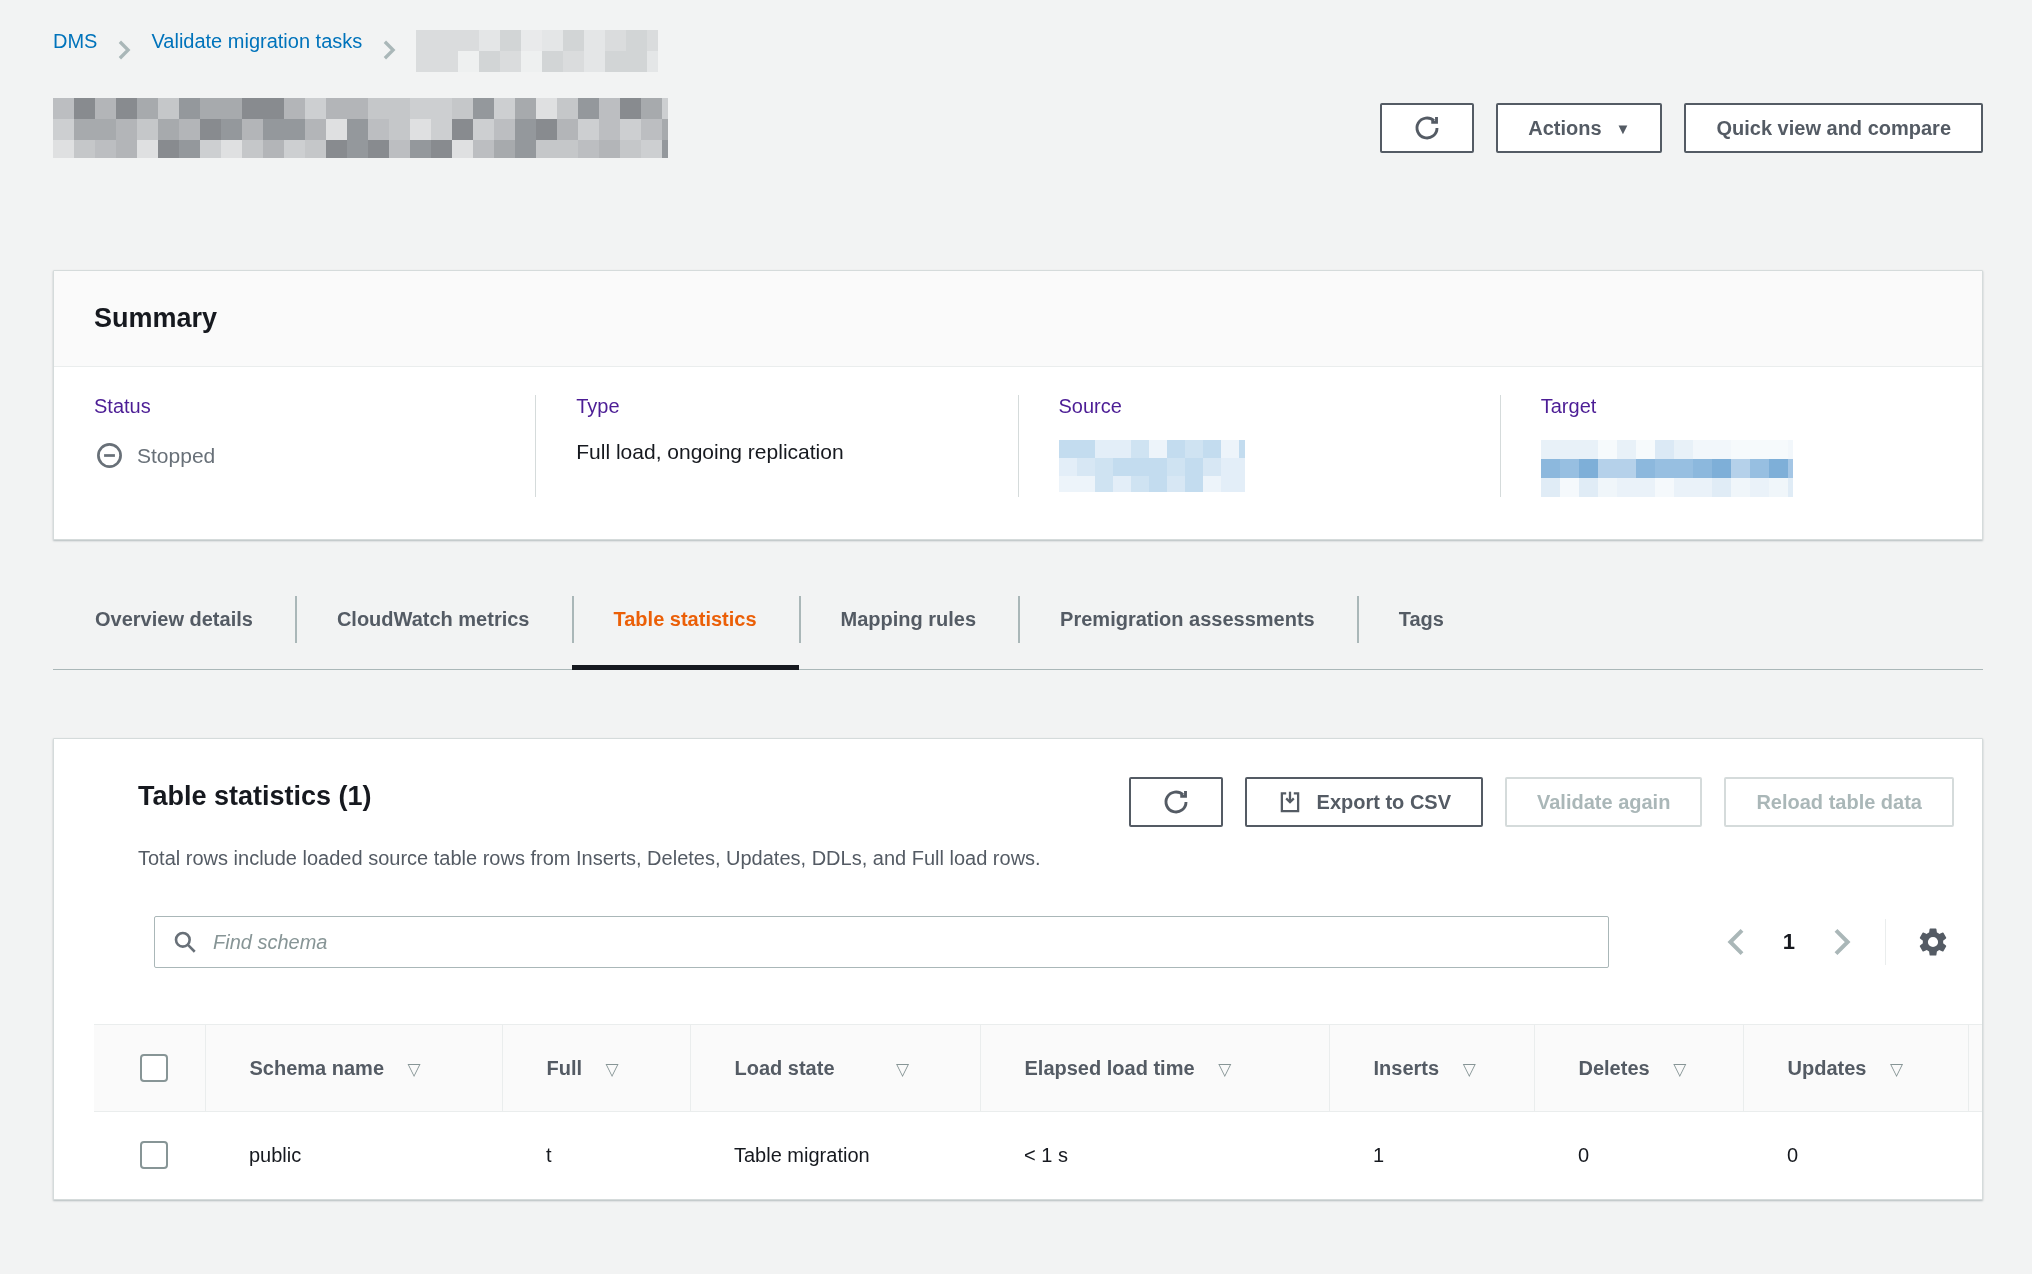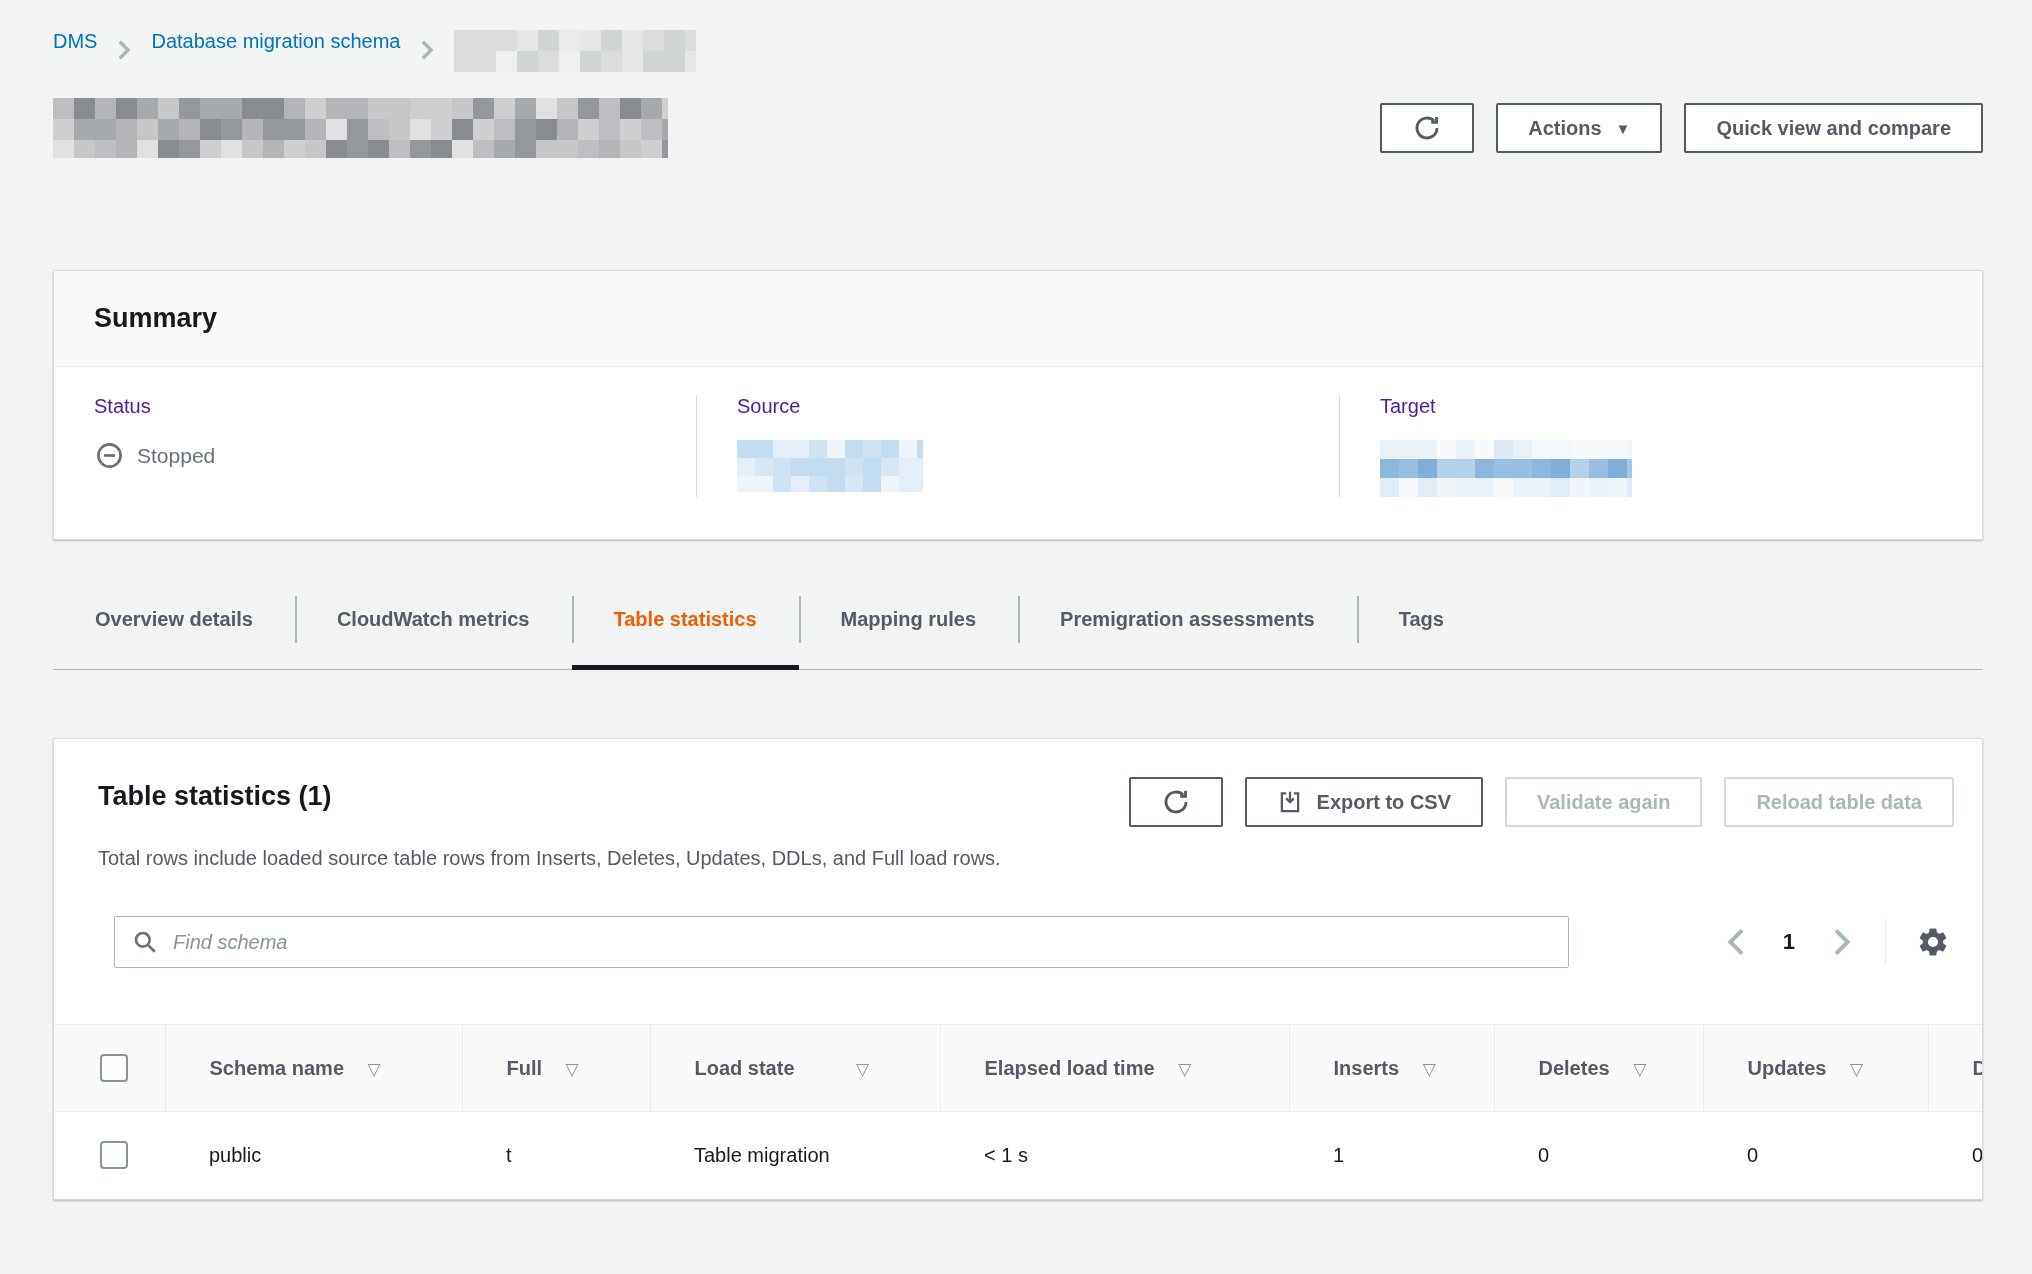--- a/index.html
+++ b/index.html
@@ -58,21 +58,21 @@
   }
   .tab + .tab::before {
     content: ""; position: absolute; left: 0; top: 14px; bottom: 26px; width: 2px; background: #aab7b8;
   }
   .tab.active { color: #eb5f07; }
   .tab.active::after {
     content: ""; position: absolute; left: 0; right: 0; bottom: -1px; height: 5px; background: #16191f;
   }
 
   
-  .stats-card { margin-top: 68px; }
+  .stats-card { margin-top: 68px; padding-left: 40px; }
   .stats-head { padding: 38px 28px 0 44px; }
   .stats-toolbar { display: flex; align-items: flex-start; justify-content: space-between; }
   .stats-toolbar h2 { font-size: 27px; font-weight: 700; padding-top: 4px; }
   .stats-desc { font-size: 20px; color: #545b64; margin-top: 20px; }
 
   .search-row { display: flex; align-items: center; margin: 46px 28px 0 44px; }
   .search-box { position: relative; width: 1455px; margin-left: 16px; }
   .search-box input {
     width: 100%; height: 52px; border: 1px solid #aab7b8; border-radius: 2px;
     font-size: 20px; padding: 0 16px 0 58px; color: #16191f; background: #fff;
@@ -116,21 +116,21 @@
 
 <div class="page">
 
   <nav class="breadcrumb">
     <a>DMS</a>
     <span class="crumb-sep">
       <svg width="18" height="22" viewBox="0 0 12 16" fill="none" stroke="#aab7b8" stroke-width="2.4">
           <path d="M3 2l6 6-6 6"></path>
         </svg>
     </span>
-    <a>Database migration schema</a>
+    <a>Validate migration tasks</a>
     <span class="crumb-sep">
       <svg width="18" height="22" viewBox="0 0 12 16" fill="none" stroke="#aab7b8" stroke-width="2.4">
           <path d="M3 2l6 6-6 6"></path>
         </svg>
     </span>
     <span class="mosaic" style="width: 242px; height: 42px;">
         <i style="left: 0px; top: 0px; width: 21px; height: 21px; background: rgb(218, 220, 221);"></i>
         <i style="left: 21px; top: 0px; width: 21px; height: 21px; background: rgb(218, 220, 221);"></i>
         <i style="left: 42px; top: 0px; width: 21px; height: 21px; background: rgb(218, 220, 221);"></i>
         <i style="left: 63px; top: 0px; width: 21px; height: 21px; background: rgb(228, 230, 231);"></i>
@@ -280,20 +280,24 @@
           <span>
             <svg width="31" height="31" viewBox="0 0 24 24" fill="none" stroke="#687078" stroke-width="2.1">
               <circle cx="12" cy="12" r="8.6"></circle>
                 <path d="M7.8 12h8.4"></path>
             </svg>
           </span>
           <span>Stopped</span>
         </div>
       </div>
       <div class="summary-col">
+        <div class="field-label">Type</div>
+        <div class="field-value">Full load, ongoing replication</div>
+      </div>
+      <div class="summary-col">
         <div class="field-label">Source</div>
         <span class="mosaic" style="width: 186px; height: 52px;"><i style="left: 0px; top: 0px; width: 18px; height: 18px; background: rgb(195, 220, 239);"></i><i style="left: 18px; top: 0px; width: 18px; height: 18px; background: rgb(195, 220, 239);"></i><i style="left: 36px; top: 0px; width: 18px; height: 18px; background: rgb(227, 238, 248);"></i><i style="left: 54px; top: 0px; width: 18px; height: 18px; background: rgb(227, 238, 248);"></i><i style="left: 72px; top: 0px; width: 18px; height: 18px; background: rgb(207, 227, 242);"></i><i style="left: 90px; top: 0px; width: 18px; height: 18px; background: rgb(237, 244, 250);"></i><i style="left: 108px; top: 0px; width: 18px; height: 18px; background: rgb(195, 220, 239);"></i><i style="left: 126px; top: 0px; width: 18px; height: 18px; background: rgb(207, 227, 242);"></i><i style="left: 144px; top: 0px; width: 18px; height: 18px; background: rgb(195, 220, 239);"></i><i style="left: 162px; top: 0px; width: 18px; height: 18px; background: rgb(237, 244, 250);"></i><i style="left: 180px; top: 0px; width: 18px; height: 18px; background: rgb(195, 220, 239);"></i><i style="left: 0px; top: 18px; width: 18px; height: 18px; background: rgb(227, 238, 248);"></i><i style="left: 18px; top: 18px; width: 18px; height: 18px; background: rgb(215, 231, 244);"></i><i style="left: 36px; top: 18px; width: 18px; height: 18px; background: rgb(207, 227, 242);"></i><i style="left: 54px; top: 18px; width: 18px; height: 18px; background: rgb(195, 220, 239);"></i><i style="left: 72px; top: 18px; width: 18px; height: 18px; background: rgb(195, 220, 239);"></i><i style="left: 90px; top: 18px; width: 18px; height: 18px; background: rgb(195, 220, 239);"></i><i style="left: 108px; top: 18px; width: 18px; height: 18px; background: rgb(207, 227, 242);"></i><i style="left: 126px; top: 18px; width: 18px; height: 18px; background: rgb(195, 220, 239);"></i><i style="left: 144px; top: 18px; width: 18px; height: 18px; background: rgb(215, 231, 244);"></i><i style="left: 162px; top: 18px; width: 18px; height: 18px; background: rgb(227, 238, 248);"></i><i style="left: 180px; top: 18px; width: 18px; height: 18px; background: rgb(227, 238, 248);"></i><i style="left: 0px; top: 36px; width: 18px; height: 18px; background: rgb(237, 244, 250);"></i><i style="left: 18px; top: 36px; width: 18px; height: 18px; background: rgb(237, 244, 250);"></i><i style="left: 36px; top: 36px; width: 18px; height: 18px; background: rgb(207, 227, 242);"></i><i style="left: 54px; top: 36px; width: 18px; height: 18px; background: rgb(227, 238, 248);"></i><i style="left: 72px; top: 36px; width: 18px; height: 18px; background: rgb(207, 227, 242);"></i><i style="left: 90px; top: 36px; width: 18px; height: 18px; background: rgb(195, 220, 239);"></i><i style="left: 108px; top: 36px; width: 18px; height: 18px; background: rgb(215, 231, 244);"></i><i style="left: 126px; top: 36px; width: 18px; height: 18px; background: rgb(195, 220, 239);"></i><i style="left: 144px; top: 36px; width: 18px; height: 18px; background: rgb(237, 244, 250);"></i><i style="left: 162px; top: 36px; width: 18px; height: 18px; background: rgb(227, 238, 248);"></i><i style="left: 180px; top: 36px; width: 18px; height: 18px; background: rgb(227, 238, 248);"></i></span>
       </div>
       <div class="summary-col">
         <div class="field-label">Target</div>
         <span class="mosaic" style="width: 252px; height: 57px;"><i style="left: 0px; top: 0px; width: 19px; height: 19px; background: rgb(232, 241, 248);"></i><i style="left: 19px; top: 0px; width: 19px; height: 19px; background: rgb(232, 241, 248);"></i><i style="left: 38px; top: 0px; width: 19px; height: 19px; background: rgb(232, 241, 248);"></i><i style="left: 57px; top: 0px; width: 19px; height: 19px; background: rgb(246, 250, 252);"></i><i style="left: 76px; top: 0px; width: 19px; height: 19px; background: rgb(232, 241, 248);"></i><i style="left: 95px; top: 0px; width: 19px; height: 19px; background: rgb(246, 250, 252);"></i><i style="left: 114px; top: 0px; width: 19px; height: 19px; background: rgb(219, 233, 245);"></i><i style="left: 133px; top: 0px; width: 19px; height: 19px; background: rgb(232, 241, 248);"></i><i style="left: 152px; top: 0px; width: 19px; height: 19px; background: rgb(242, 247, 251);"></i><i style="left: 171px; top: 0px; width: 19px; height: 19px; background: rgb(242, 247, 251);"></i><i style="left: 190px; top: 0px; width: 19px; height: 19px; background: rgb(246, 250, 252);"></i><i style="left: 209px; top: 0px; width: 19px; height: 19px; background: rgb(246, 250, 252);"></i><i style="left: 228px; top: 0px; width: 19px; height: 19px; background: rgb(246, 250, 252);"></i><i style="left: 247px; top: 0px; width: 19px; height: 19px; background: rgb(242, 247, 251);"></i><i style="left: 0px; top: 19px; width: 19px; height: 19px; background: rgb(140, 184, 221);"></i><i style="left: 19px; top: 19px; width: 19px; height: 19px; background: rgb(151, 191, 225);"></i><i style="left: 38px; top: 19px; width: 19px; height: 19px; background: rgb(126, 175, 216);"></i><i style="left: 57px; top: 19px; width: 19px; height: 19px; background: rgb(181, 209, 234);"></i><i style="left: 76px; top: 19px; width: 19px; height: 19px; background: rgb(181, 209, 234);"></i><i style="left: 95px; top: 19px; width: 19px; height: 19px; background: rgb(140, 184, 221);"></i><i style="left: 114px; top: 19px; width: 19px; height: 19px; background: rgb(151, 191, 225);"></i><i style="left: 133px; top: 19px; width: 19px; height: 19px; background: rgb(151, 191, 225);"></i><i style="left: 152px; top: 19px; width: 19px; height: 19px; background: rgb(140, 184, 221);"></i><i style="left: 171px; top: 19px; width: 19px; height: 19px; background: rgb(126, 175, 216);"></i><i style="left: 190px; top: 19px; width: 19px; height: 19px; background: rgb(181, 209, 234);"></i><i style="left: 209px; top: 19px; width: 19px; height: 19px; background: rgb(151, 191, 225);"></i><i style="left: 228px; top: 19px; width: 19px; height: 19px; background: rgb(126, 175, 216);"></i><i style="left: 247px; top: 19px; width: 19px; height: 19px; background: rgb(164, 198, 229);"></i><i style="left: 0px; top: 38px; width: 19px; height: 19px; background: rgb(224, 236, 246);"></i><i style="left: 19px; top: 38px; width: 19px; height: 19px; background: rgb(245, 249, 252);"></i><i style="left: 38px; top: 38px; width: 19px; height: 19px; background: rgb(224, 236, 246);"></i><i style="left: 57px; top: 38px; width: 19px; height: 19px; background: rgb(240, 246, 250);"></i><i style="left: 76px; top: 38px; width: 19px; height: 19px; background: rgb(234, 242, 249);"></i><i style="left: 95px; top: 38px; width: 19px; height: 19px; background: rgb(234, 242, 249);"></i><i style="left: 114px; top: 38px; width: 19px; height: 19px; background: rgb(245, 249, 252);"></i><i style="left: 133px; top: 38px; width: 19px; height: 19px; background: rgb(234, 242, 249);"></i><i style="left: 152px; top: 38px; width: 19px; height: 19px; background: rgb(234, 242, 249);"></i><i style="left: 171px; top: 38px; width: 19px; height: 19px; background: rgb(224, 236, 246);"></i><i style="left: 190px; top: 38px; width: 19px; height: 19px; background: rgb(240, 246, 250);"></i><i style="left: 209px; top: 38px; width: 19px; height: 19px; background: rgb(234, 242, 249);"></i><i style="left: 228px; top: 38px; width: 19px; height: 19px; background: rgb(240, 246, 250);"></i><i style="left: 247px; top: 38px; width: 19px; height: 19px; background: rgb(224, 236, 246);"></i></span>
       </div>
     </div>
   </section>
 

